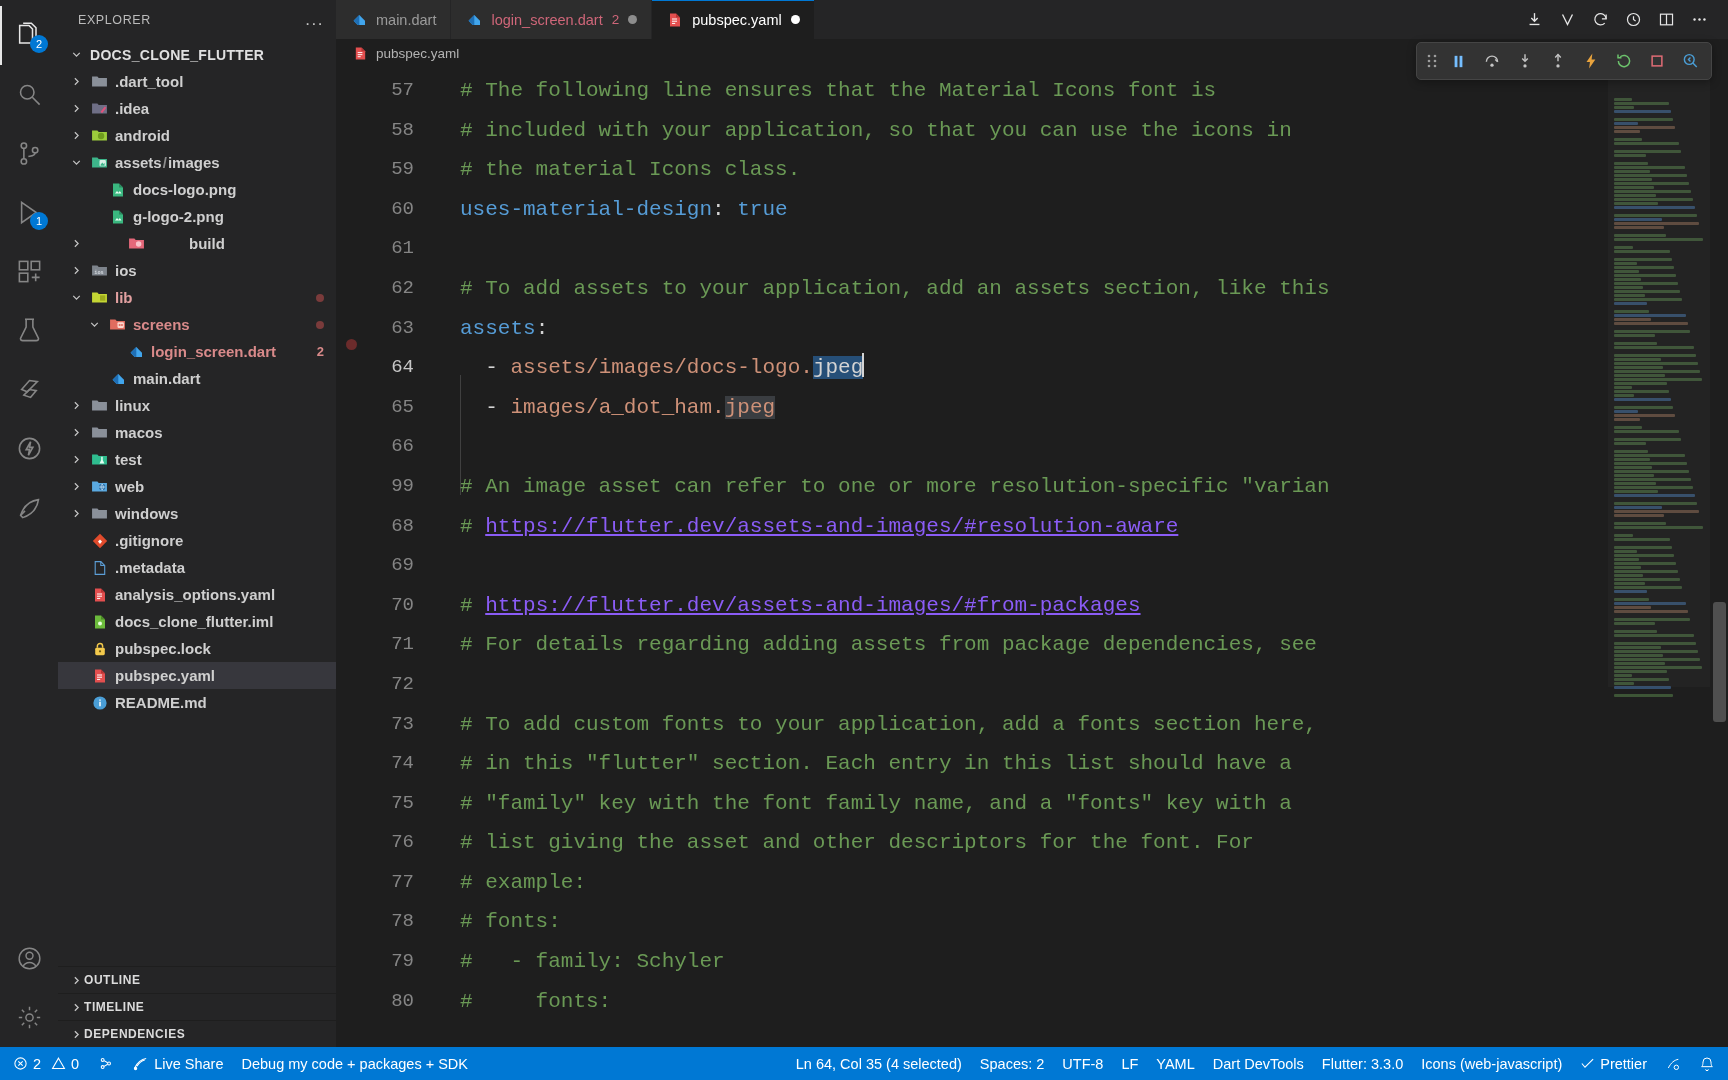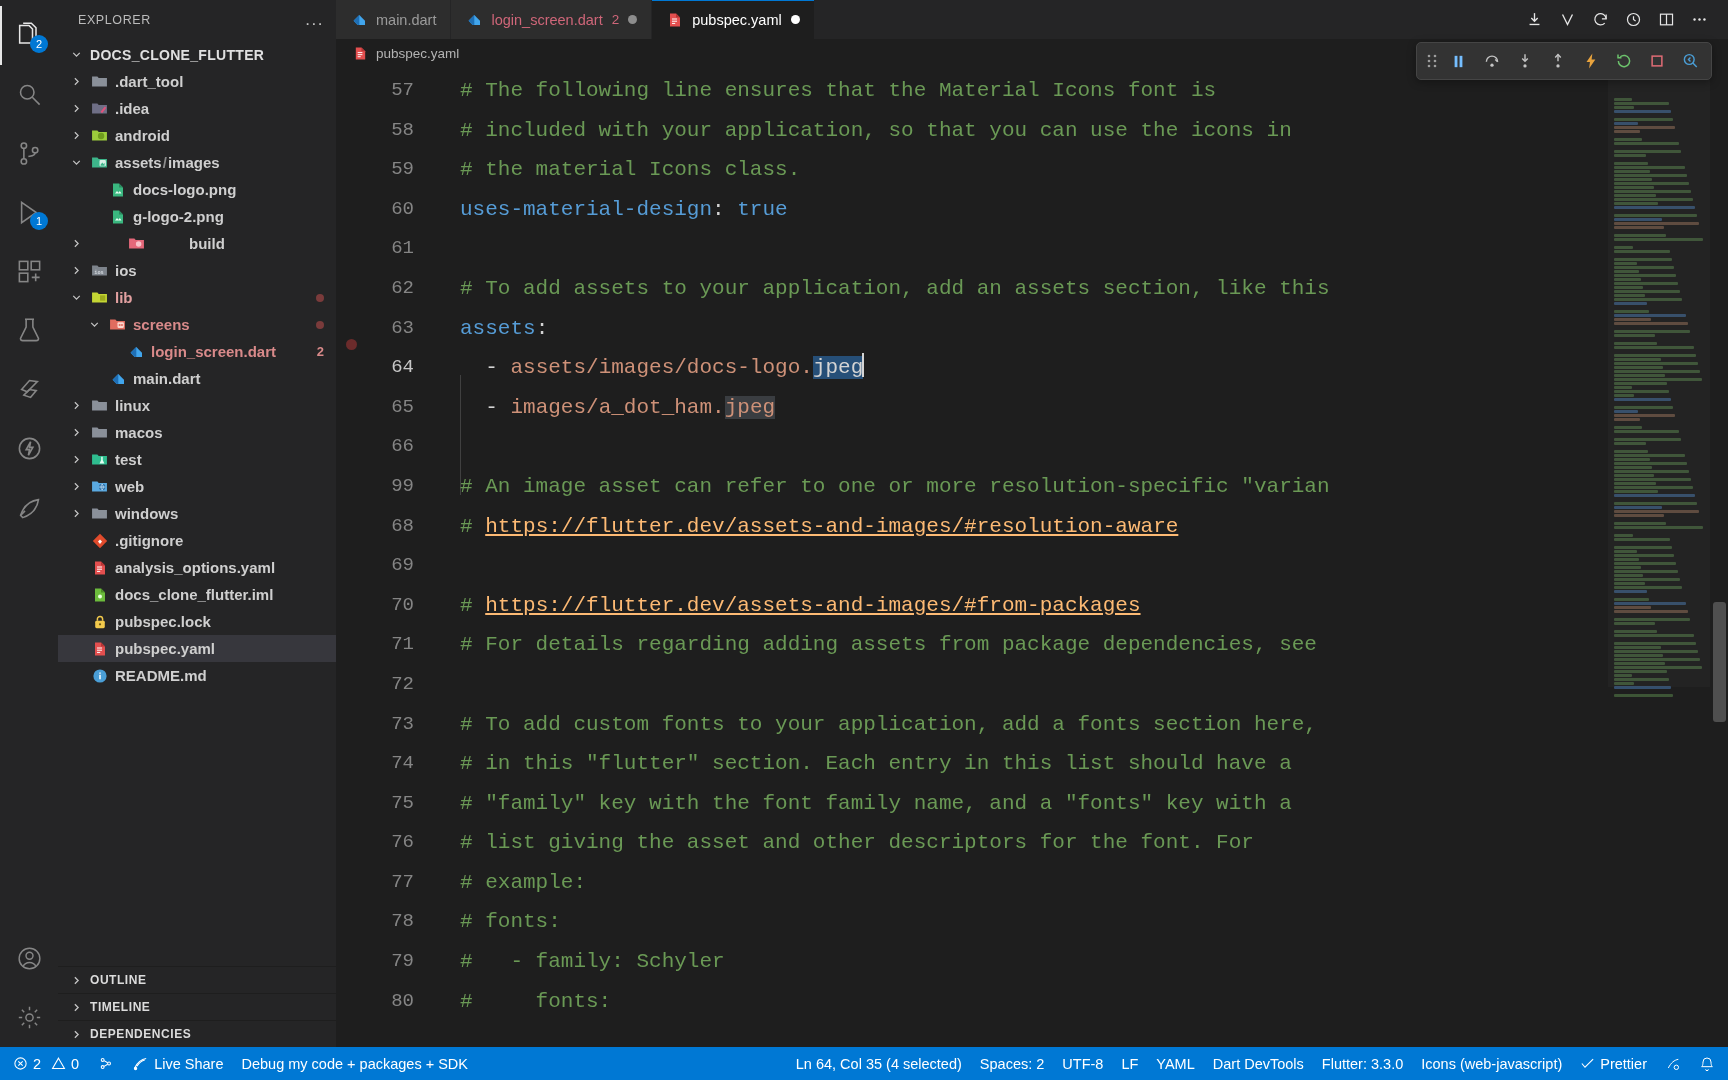--- a/index.html
+++ b/index.html
@@ -67,21 +67,21 @@
   .ic { width:17px; height:17px; flex:0 0 17px; display:flex; align-items:center; justify-content:center;}
   .nm { white-space:nowrap; }
   .nm.modified { color:#e2a0a0; }
   .nm.err { color:#d98a8a; }
   .row .dot-mod { margin-left:auto; width:8px; height:8px; border-radius:50%; background:#7a3b3b; }
   .row .cnt { margin-left:auto; color:#d98a8a; font-size:13px; }
   .sep { color:#8c8c8c; padding:0 1px; }
 
   .sb-bottom { flex:0 0 auto; }
   .panel-head {
-    height:27px; display:flex; align-items:center; gap:6px; padding-left:10px;
+    height:27px; display:flex; align-items:center; gap:0; padding-left:10px;
     font-size:12px; font-weight:bold; letter-spacing:.55px; color:#dcdcdc;
     border-top:1px solid #1e1e1e; background:#252526; cursor:pointer;
   }
 
   
   .editor-area { flex:1; display:flex; flex-direction:column; min-width:0; background:#1e1e1e; position:relative; }
   .tabbar { height:39px; background:#252526; display:flex; align-items:stretch; flex:0 0 39px; }
   .tab {
     display:flex; align-items:center; gap:9px; padding:0 14px; font-size:14.5px;
     background:#2d2d2d; color:#9b9b9b; border-right:1px solid #252526;
@@ -112,21 +112,21 @@
     flex:1; padding-top:4px; position:relative; overflow:hidden;
     font-family:"Liberation Mono", monospace; font-size:21px;
   }
   .cl { height:39.6px; line-height:39.6px; white-space:pre; padding-left:24px; position:relative; }
   .cl.cur { }
   .cm { color:#6A9955; }
   .key { color:#569CD6; }
   .val { color:#569CD6; }
   .str { color:#CE9178; }
   .pun { color:#d4d4d4; }
-  .lnk { color:#fdba74; text-decoration:underline;font-family:Liberation Mono, monospace; }
+  .lnk { color:#8b5cf6; text-decoration:underline;font-family:Liberation Mono, monospace; }
   .sel { background:#264f78; color:#d4d4d4; }
   .sel2 { background:#3a3d41; color:#CE9178; }
   .caret { display:inline-block; width:2px; height:24px; background:#d4d4d4; vertical-align:-4px; margin-left:-1px; }
   .indent-guide {
     position:absolute; top:0; bottom:0; width:1px; background:#404040;
   }
 
   
   .minimap {
     position:absolute; right:18px; top:0; width:102px; bottom:0;
@@ -530,20 +530,30 @@
             </div>
             <div class="row" style="padding-left: 10px; text-align: right;">
               <span class="chev blank"></span>
               <span class="ic">
                 <svg width="16" height="16" viewBox="0 0 16 16">
                   <path d="M8 .8L15.2 8 8 15.2.8 8z" fill="#e14b2c"></path>
                   <path d="M6 8.6l2-2.2 2 2.2-2 2.3z" fill="#fff"></path>
                 </svg>
               </span>
               <span class="nm">.gitignore</span>
+            </div>
+            <div class="row" style="padding-left: 10px;">
+              <span class="chev blank"></span>
+              <span class="ic">
+                <svg width="16" height="16" viewBox="0 0 16 16">
+                  <path d="M3.2 1.6h5.6l3.9 3.9v8.9H3.2z" fill="none" stroke="#5c9ed6" stroke-width="1.1"></path>
+                  <path d="M8.8 1.6v3.9h3.9" fill="none" stroke="#5c9ed6" stroke-width="1.1"></path>
+                </svg>
+              </span>
+              <span class="nm">.metadata</span>
             </div>
             <div class="row" style="padding-left: 10px;">
               <span class="chev blank"></span>
               <span class="ic">
                 <svg width="16" height="16" viewBox="0 0 16 16">
                   <path d="M3 1.5h6l4 4v9H3z" fill="#e34f4f"></path>
                   <path d="M9 1.5l4 4H9z" fill="#b53535"></path>
                   <path d="M5 7h5M5 9.2h5M5 11.4h3.2" stroke="#fff" stroke-width="1"></path>
                 </svg>
               </span>

